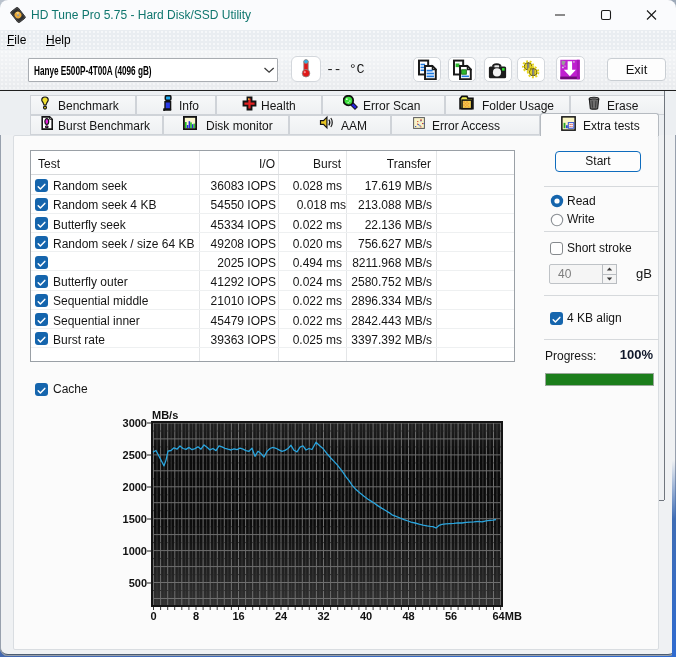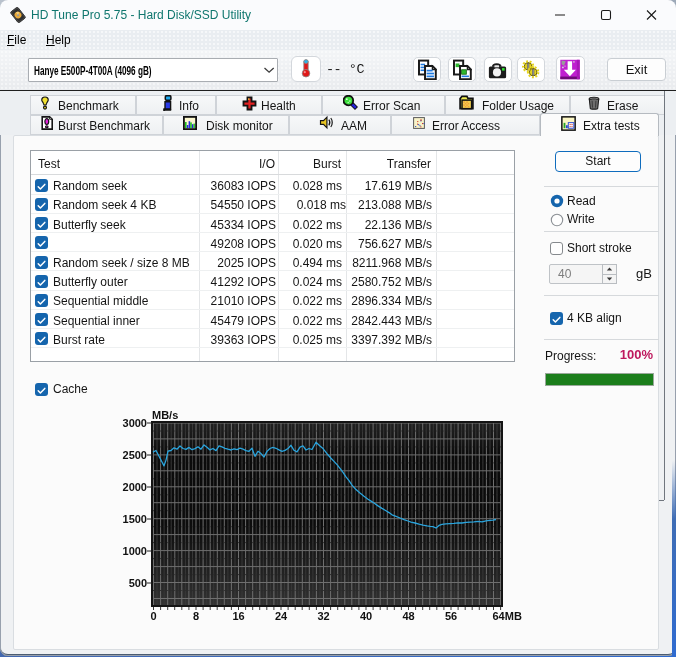--- a/index.html
+++ b/index.html
@@ -252,28 +252,28 @@
         <polyline points="3.2,6.8 5.4,9 9.8,4.4" fill="none" stroke="#fff" stroke-width="1.5" stroke-linecap="round" stroke-linejoin="round"></polyline>
       </svg></div>
     <div class="abs t12" style="left:53px;top:217.6px">Butterfly seek</div>
     <div class="abs t12 ra" style="left:180px;top:217.6px;width:96px">45334 IOPS</div>
     <div class="abs t12 ra" style="left:282px;top:217.6px;width:60px">0.022 ms</div>
     <div class="abs t12 ra" style="left:330px;top:217.6px;width:102px">22.136 MB/s</div>
     <div class="abs" style="left:31px;top:232.0px;width:483px;height:1px;background:#eef0f1"></div>
     <div class="abs" style="left:35px;top:236.4px;width:13px;height:13px;background:#1565ad;border-radius:3px"><svg width="13" height="13" viewBox="0 0 13 13">
         <polyline points="3.2,6.8 5.4,9 9.8,4.4" fill="none" stroke="#fff" stroke-width="1.5" stroke-linecap="round" stroke-linejoin="round"></polyline>
       </svg></div>
+    <div class="abs t12" style="left:53px;top:236.8px">Random seek / size 64 KB</div>
     <div class="abs t12 ra" style="left:180px;top:236.8px;width:96px">49208 IOPS</div>
     <div class="abs t12 ra" style="left:282px;top:236.8px;width:60px">0.020 ms</div>
     <div class="abs t12 ra" style="left:330px;top:236.8px;width:102px">756.627 MB/s</div>
     <div class="abs" style="left:31px;top:251.2px;width:483px;height:1px;background:#eef0f1"></div>
     <div class="abs" style="left:35px;top:255.6px;width:13px;height:13px;background:#1565ad;border-radius:3px"><svg width="13" height="13" viewBox="0 0 13 13">
         <polyline points="3.2,6.8 5.4,9 9.8,4.4" fill="none" stroke="#fff" stroke-width="1.5" stroke-linecap="round" stroke-linejoin="round"></polyline>
       </svg></div>
-    <div class="abs t12" style="left:53px;top:256.0px">Random seek / size 8 MB</div>
     <div class="abs t12 ra" style="left:180px;top:256.0px;width:96px">2025 IOPS</div>
     <div class="abs t12 ra" style="left:282px;top:256.0px;width:60px">0.494 ms</div>
     <div class="abs t12 ra" style="left:330px;top:256.0px;width:102px">8211.968 MB/s</div>
     <div class="abs" style="left:31px;top:270.4px;width:483px;height:1px;background:#eef0f1"></div>
     <div class="abs" style="left:35px;top:274.79999999999995px;width:13px;height:13px;background:#1565ad;border-radius:3px"><svg width="13" height="13" viewBox="0 0 13 13">
         <polyline points="3.2,6.8 5.4,9 9.8,4.4" fill="none" stroke="#fff" stroke-width="1.5" stroke-linecap="round" stroke-linejoin="round"></polyline>
       </svg></div>
     <div class="abs t12" style="left:53px;top:275.2px">Butterfly outer</div>
     <div class="abs t12 ra" style="left:180px;top:275.2px;width:96px">41292 IOPS</div>
     <div class="abs t12 ra" style="left:282px;top:275.2px;width:60px">0.024 ms</div>
@@ -328,21 +328,21 @@
       <path d="M2.8 13.6 l2.7 3 2.7 -3 Z" fill="#3a3a3a"></path>
     </svg>
     <div class="abs t13" style="left:636px;top:265.5px">gB</div>
     <div class="abs" style="left:544px;top:295px;width:115px;height:1px;background:#d6d9dc"></div>
     <div class="abs" style="left:550px;top:312px;width:13px;height:13px;background:#1565ad;border-radius:3px"><svg width="13" height="13" viewBox="0 0 13 13">
         <polyline points="3.2,6.8 5.4,9 9.8,4.4" fill="none" stroke="#fff" stroke-width="1.5" stroke-linecap="round" stroke-linejoin="round"></polyline>
       </svg></div>
     <div class="abs t12" style="left:567px;top:310.5px">4 KB align</div>
     <div class="abs" style="left:544px;top:339px;width:115px;height:1px;background:#d6d9dc"></div>
     <div class="abs t12" style="left:545px;top:349px">Progress:</div>
-    <div class="abs" style="left:553px;top:347px;width:100px;text-align:right;font:bold 13px 'Liberation Sans',sans-serif;color:#be185d">100%</div>
+    <div class="abs" style="left:553px;top:347px;width:100px;text-align:right;font:bold 13px 'Liberation Sans',sans-serif;color:#0f172a">100%</div>
     <div class="abs" style="left:545px;top:373px;width:109px;height:13px;background:#1b7e1b;border:1px solid #99a89a;box-sizing:border-box"></div>
 
  <div class="abs" style="left:35px;top:382.5px;width:13px;height:13px;background:#1565ad;border-radius:3px"><svg width="13" height="13" viewBox="0 0 13 13">
         <polyline points="3.2,6.8 5.4,9 9.8,4.4" fill="none" stroke="#fff" stroke-width="1.5" stroke-linecap="round" stroke-linejoin="round"></polyline>
       </svg></div>
  <div class="abs t12" style="left:53px;top:381.5px">Cache</div>
 
  <svg class="abs" style="left:0;top:0" width="676" height="657" viewBox="0 0 676 657">
 <defs>
 <linearGradient id="plotbg" x1="0" y1="0" x2="0" y2="1">

